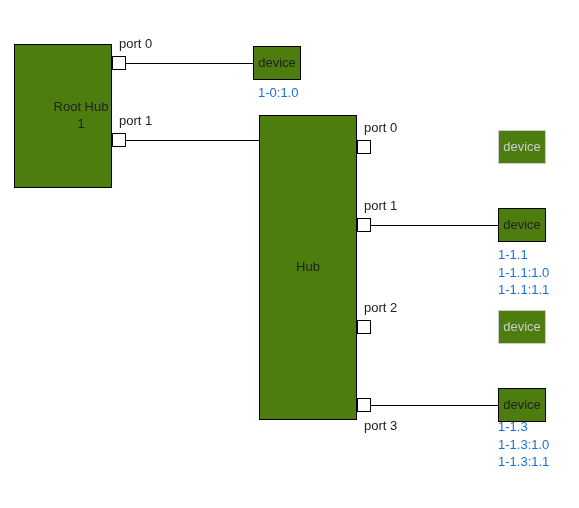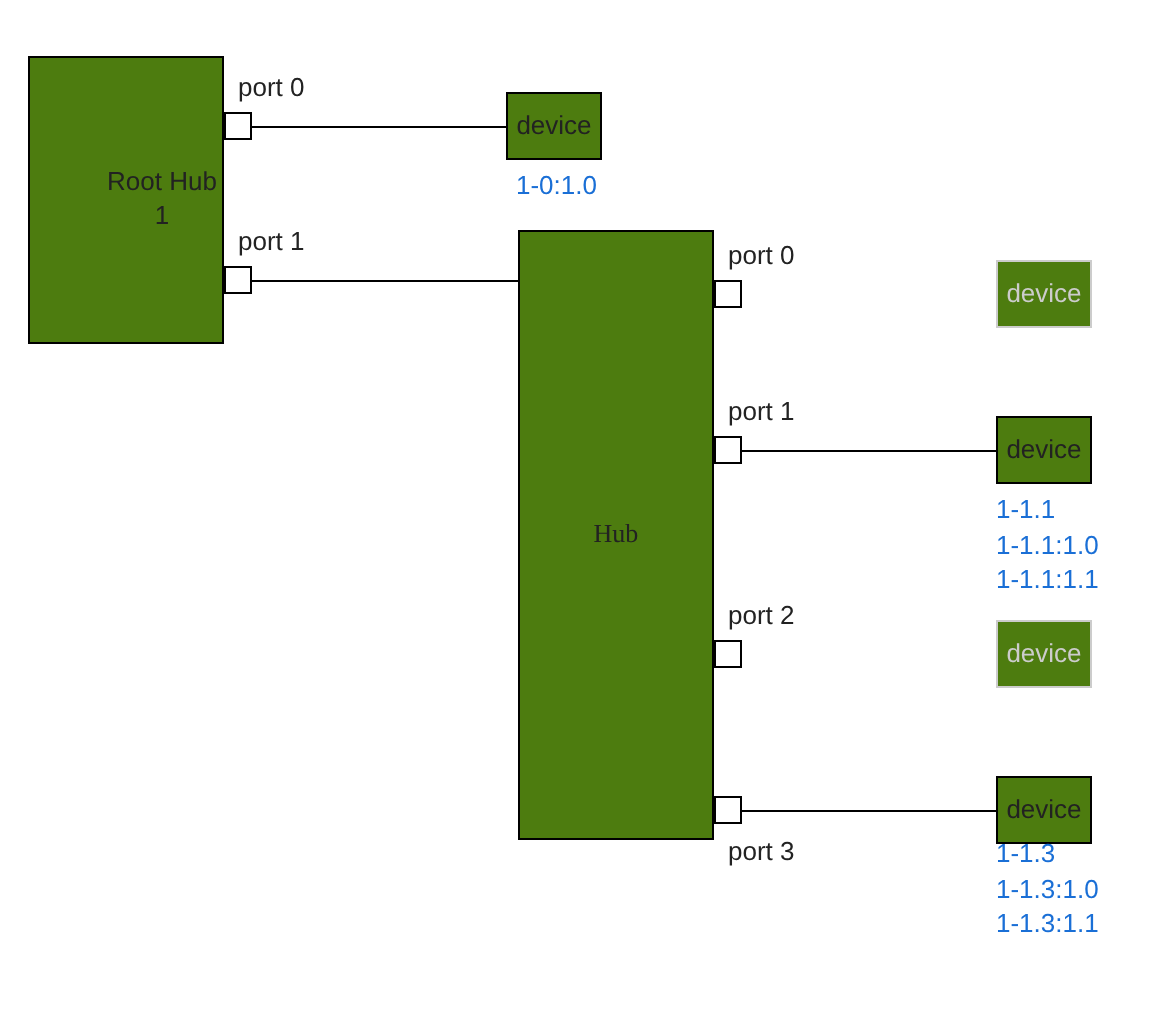--- a/index.html
+++ b/index.html
@@ -52,39 +52,39 @@
     position: absolute;
     height: 1px;
     background: #000;
   }
 </style>
 </head>
 <body>
 
 <div class="stage">
 
-  <div class="box" style="left:14px; top:28px; width:98px; height:144px;padding-left:36px;">
+  <div class="box" style="left:14px; top:44px; width:98px; height:144px;padding-left:36px;">
     <span style="white-space:pre-line;">Root Hub
 1</span>
   </div>
 
   <div class="label" style="left:119px; top:36px;">port 0</div>
   <div class="port-stub" style="left:112px; top:56px;"></div>
   <div class="hline" style="left:126px; top:63px; width:127px;"></div>
 
   <div class="box" style="left:253px; top:46px; width:48px; height:34px;">
     <span>device</span>
   </div>
   <div class="addr" style="left:258px; top:84px;">1-0:1.0</div>
 
   <div class="label" style="left:119px; top:113px;">port 1</div>
   <div class="port-stub" style="left:112px; top:133px;"></div>
   <div class="hline" style="left:126px; top:140px; width:133px;"></div>
 
-  <div class="box" style="left:259px; top:115px; width:98px; height:305px;font-family:Liberation Serif, serif;">
+  <div class="box" style="left:259px; top:115px; width:98px; height:305px;">
     <span style="white-space:pre-line;">Hub</span>
   </div>
 
   <div class="label" style="left:364px; top:120px;">port 0</div>
   <div class="port-stub" style="left:357px; top:140px;"></div>
 
   <div class="box ghost" style="left:498px; top:130px; width:48px; height:34px;">
     <span>device</span>
   </div>
 

